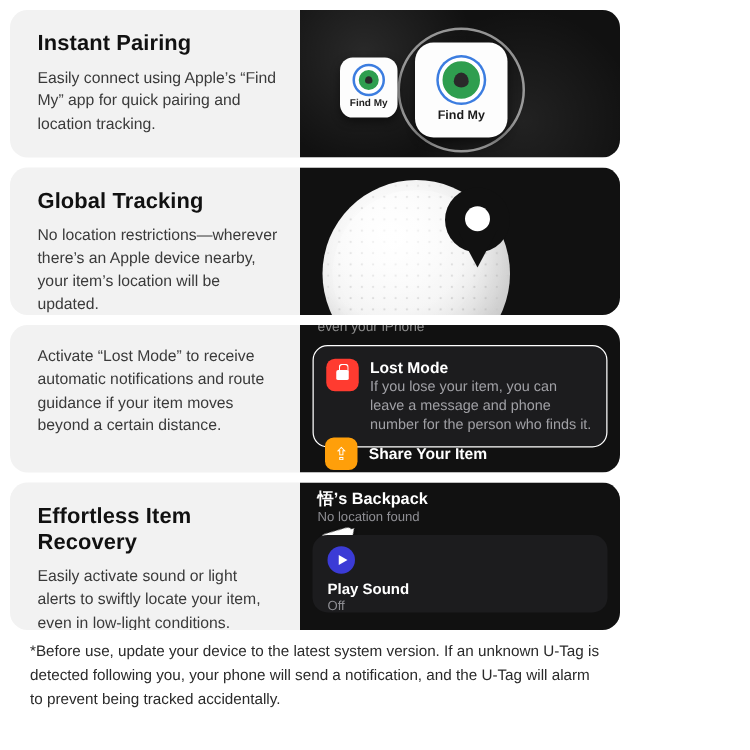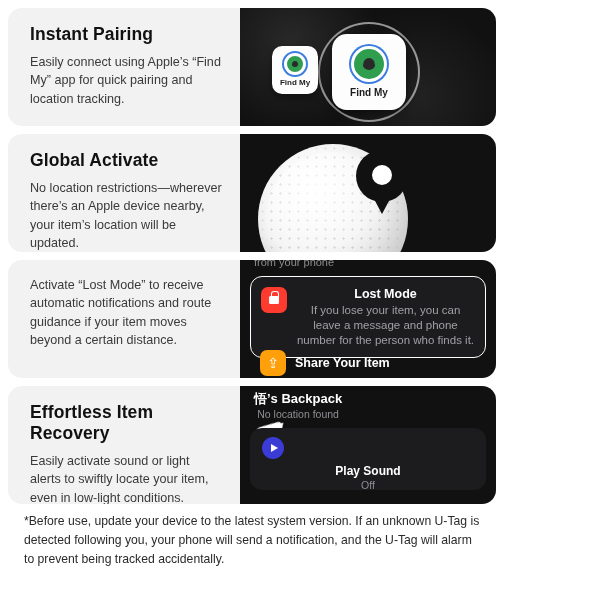--- a/index.html
+++ b/index.html
@@ -42,21 +42,20 @@
     font-size: 12.6px;
     line-height: 1.45;
     color: #3a3a3a;
   }
   .feature .art {
     flex: 0 0 256px;
     width: 256px;
     position: relative;
     overflow: hidden;
     background: #111;
-    text-align: center;
   }
 
   
   .art1 {
     background: linear-gradient(125deg,#5d6370 0%,#3a3f4b 28%,#2b2f39 55%,#454b58 80%,#2d3139 100%);
   }
   .art1:before {
     content:"";
     position:absolute; inset:0;
     background:
@@ -286,37 +285,37 @@
       </div>
       <div class="tag tag-big">
         <div class="ring"></div>
         <div class="lbl">Find My</div>
       </div>
     </div>
   </div>
 
   <div class="feature">
     <div class="text">
-      <h2>Global Activate</h2>
+      <h2>Global Tracking</h2>
       <p>No location restrictions—wherever there’s an Apple device nearby, your item’s location will be updated.</p>
     </div>
     <div class="art art2">
       <div class="tagball">
         <div class="dots"></div>
       </div>
       <div class="pinmark"></div>
     </div>
   </div>
 
   <div class="feature">
     <div class="text">
       <p>Activate “Lost Mode” to receive automatic notifications and route guidance if your item moves beyond a certain distance.</p>
     </div>
     <div class="art art3">
-      <div class="topfade">from your phone</div>
+      <div class="topfade">even your iPhone</div>
       <div class="card">
         <div class="icon-sq">
             <span class="lock"></span>
           </div>
         <div class="body">
           <div class="t">Lost Mode</div>
           <div class="d">If you lose your item, you can leave a message and phone number for the person who finds it.</div>
         </div>
       </div>
       <div class="row2">

